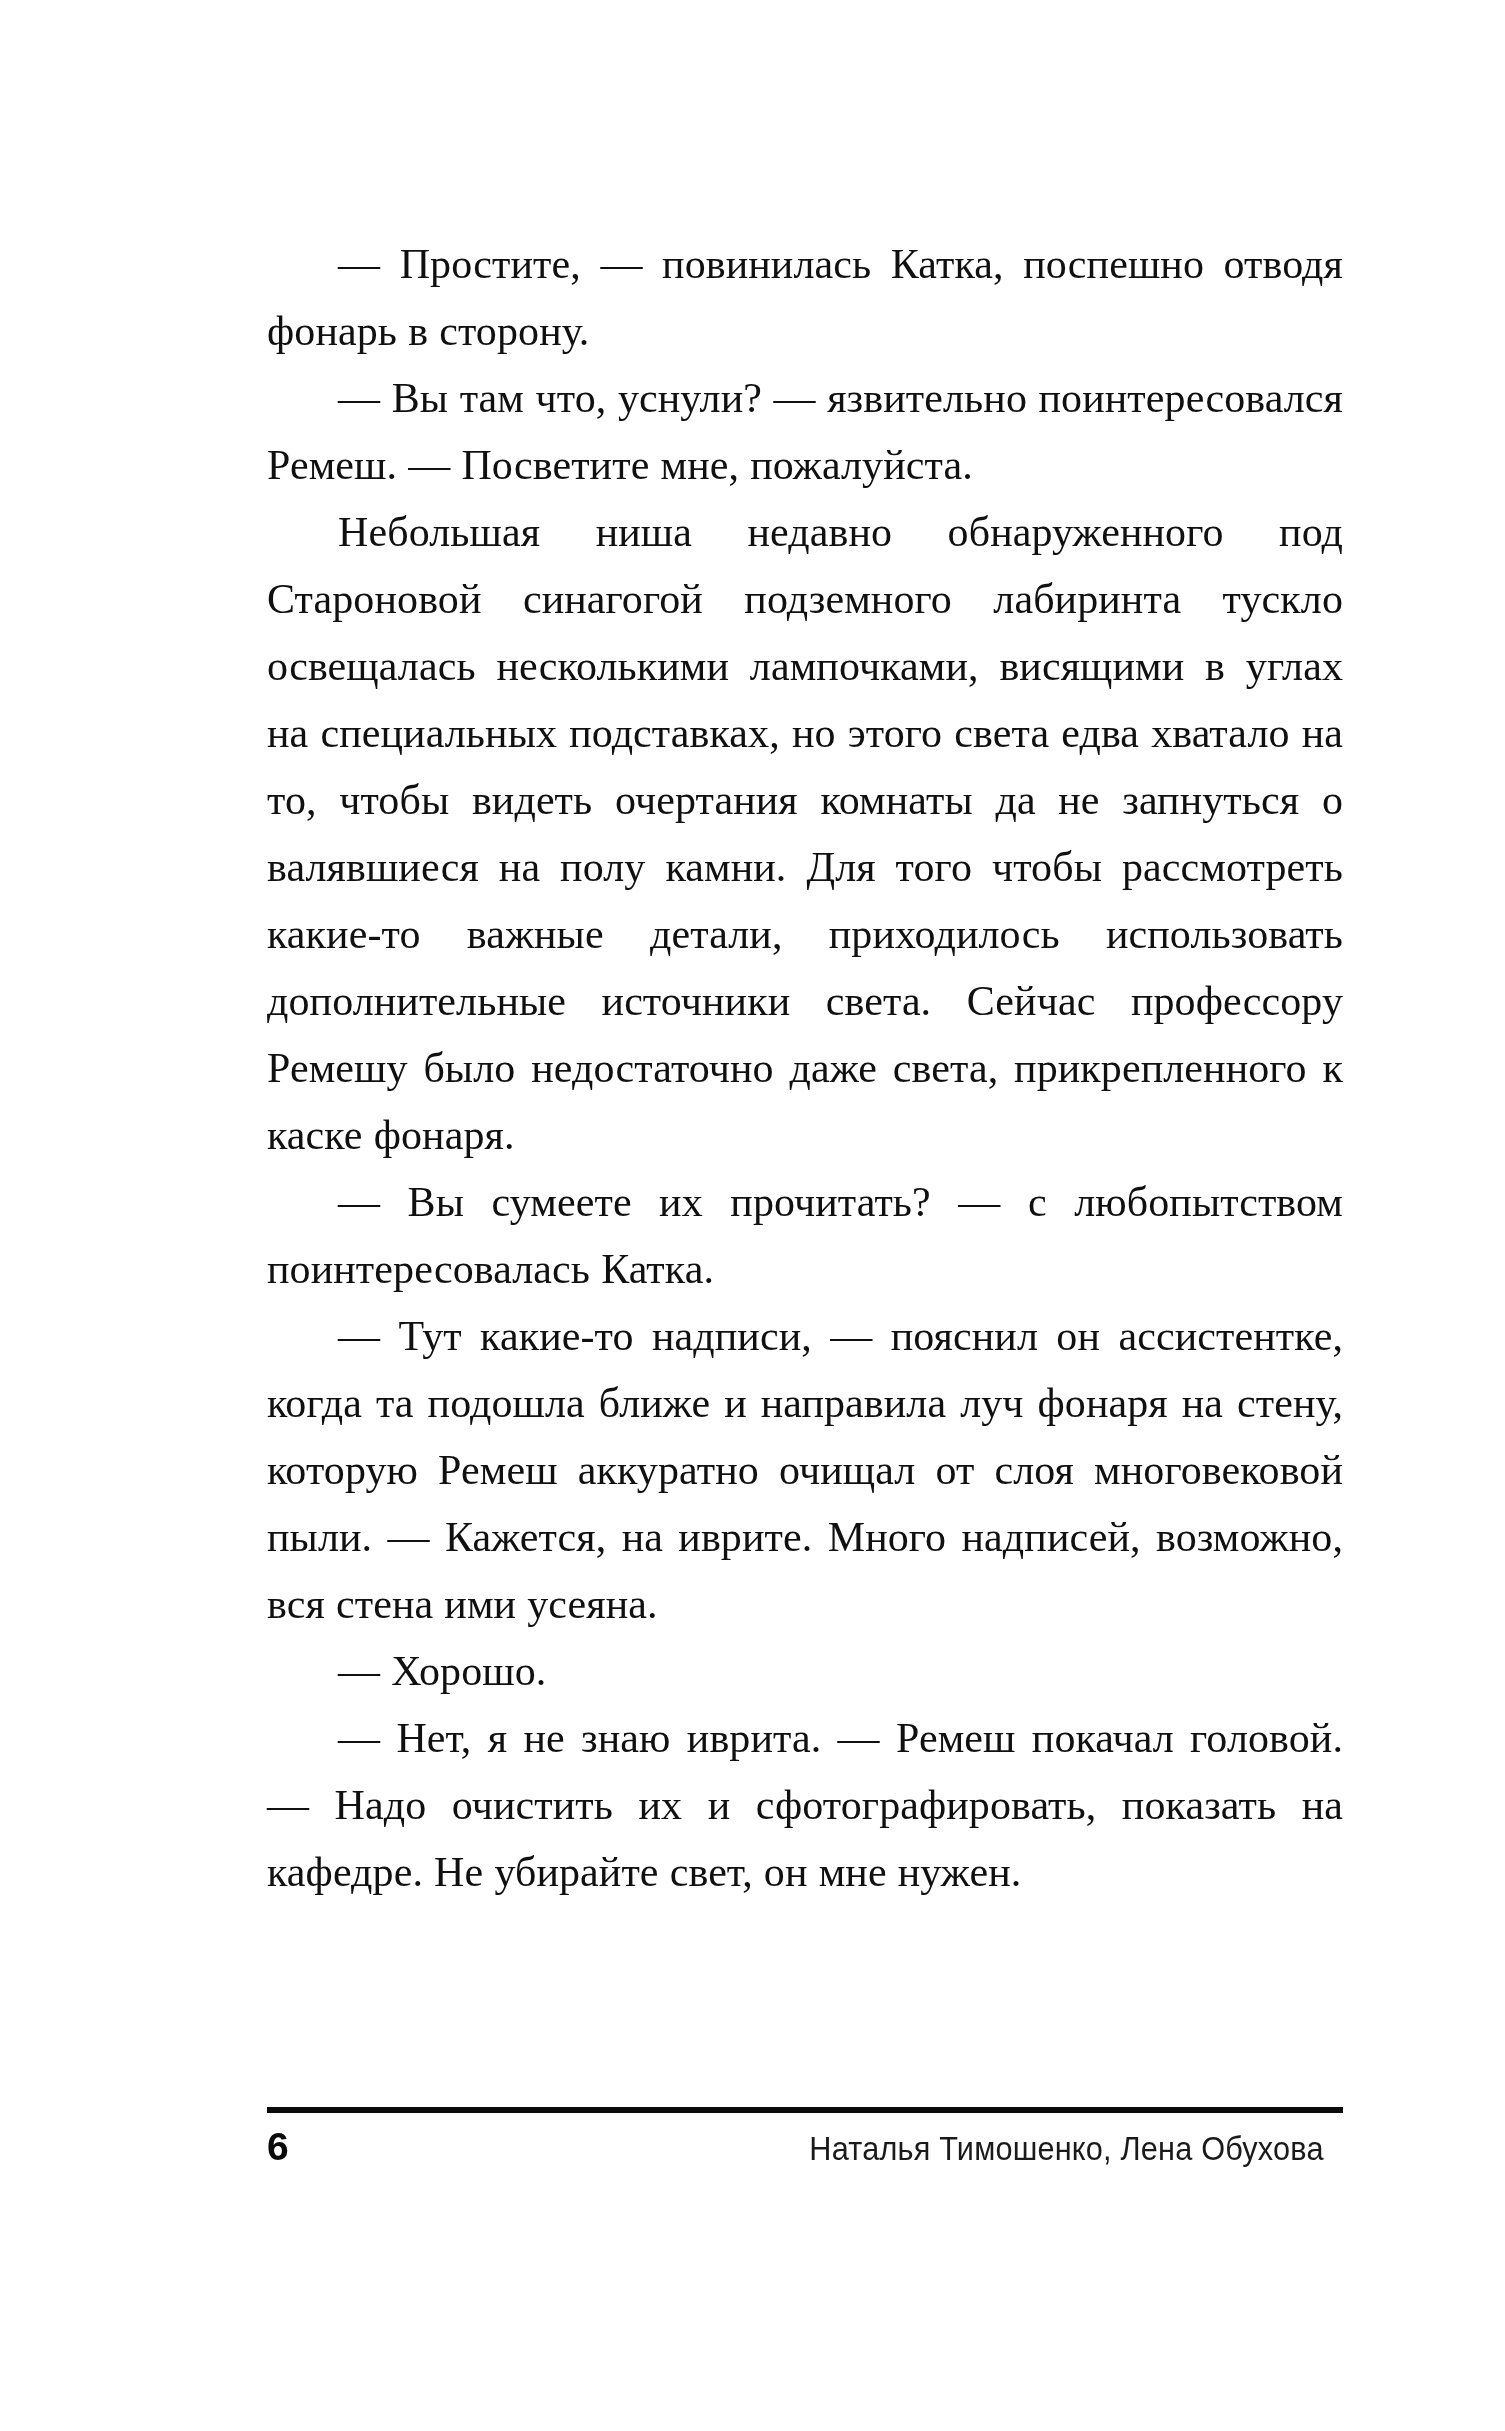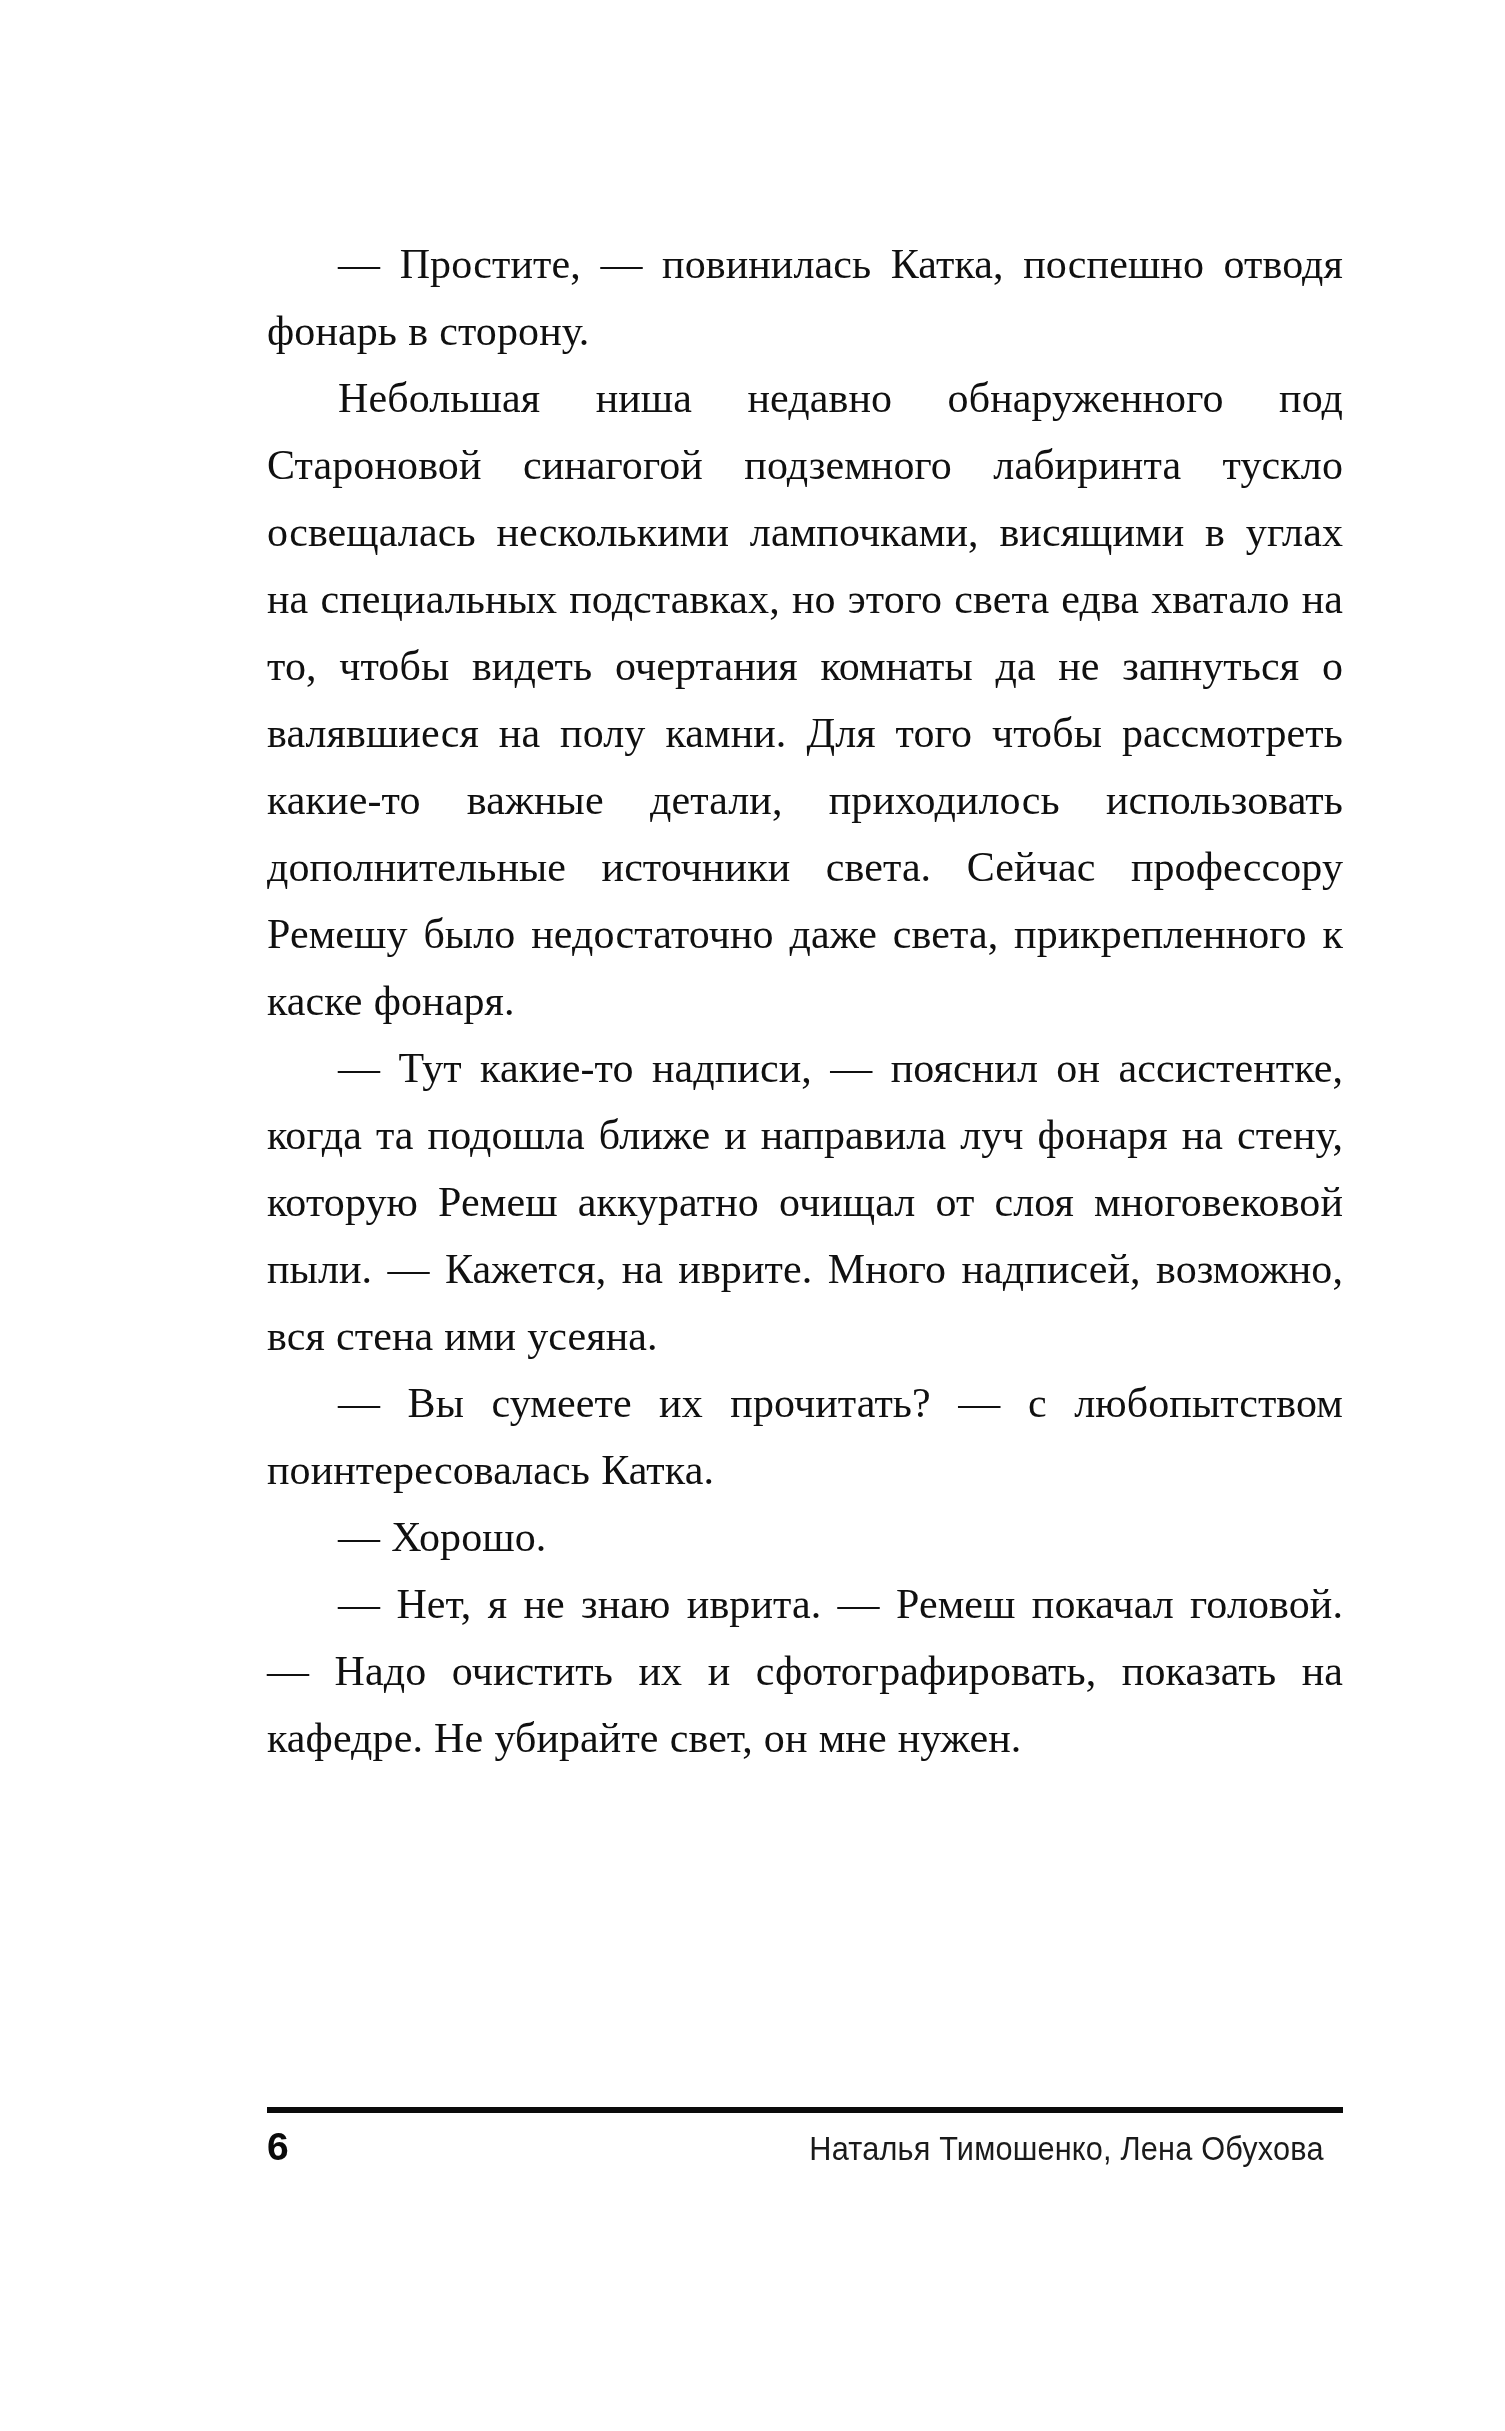--- a/index.html
+++ b/index.html
@@ -88,23 +88,24 @@
     white-space: nowrap;
   }
 </style>
 </head>
 <body>
 
 <div class="page">
 
   <div class="text-block">
     <p class="para indent">— Простите, — повинилась Катка, поспешно отводя фонарь в сторону.</p>
+    <p class="para indent">— Вы там что, уснули? — язвительно поинтересовался Ремеш. — Посветите мне, пожалуйста.</p>
     <p class="para indent">Небольшая ниша недавно обнаруженного под Староновой синагогой подземного лабиринта тускло освещалась несколькими лампочками, висящими в углах на специальных подставках, но этого света едва хватало на то, чтобы видеть очертания комнаты да не запнуться о валявшиеся на полу камни. Для того чтобы рассмотреть какие-то важные детали, приходилось использовать дополнительные источники света. Сейчас профессору Ремешу было недостаточно даже света, прикрепленного к каске фонаря.</p>
+    <p class="para indent">— Вы сумеете их прочитать? — с любопытством поинтересовалась Катка.</p>
     <p class="para indent">— Тут какие-то надписи, — пояснил он ассистентке, когда та подошла ближе и направила луч фонаря на стену, которую Ремеш аккуратно очищал от слоя многовековой пыли. — Кажется, на иврите. Много надписей, возможно, вся стена ими усеяна.</p>
-    <p class="para indent">— Вы сумеете их прочитать? — с любопытством поинтересовалась Катка.</p>
     <p class="para indent">— Хорошо.</p>
     <p class="para indent">— Нет, я не знаю иврита. — Ремеш покачал головой. — Надо очистить их и сфотографировать, показать на кафедре. Не убирайте свет, он мне нужен.</p>
   </div>
 
   <div class="footer">
     <div class="footer-rule"></div>
     <div class="footer-row">
       <span class="page-number">6</span>
       <span class="author-names">Наталья Тимошенко, Лена Обухова</span>
     </div>

